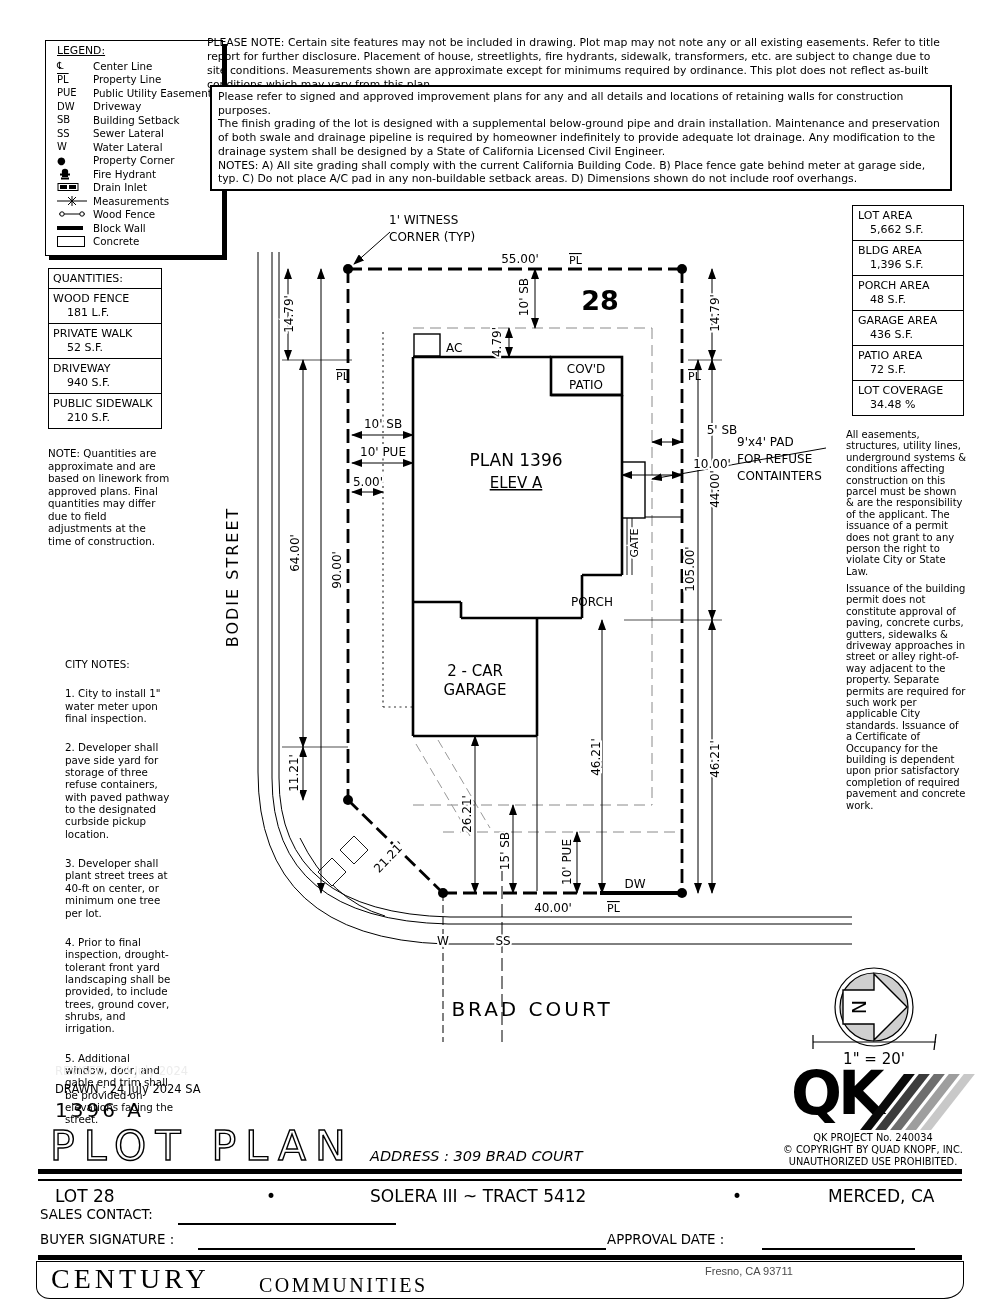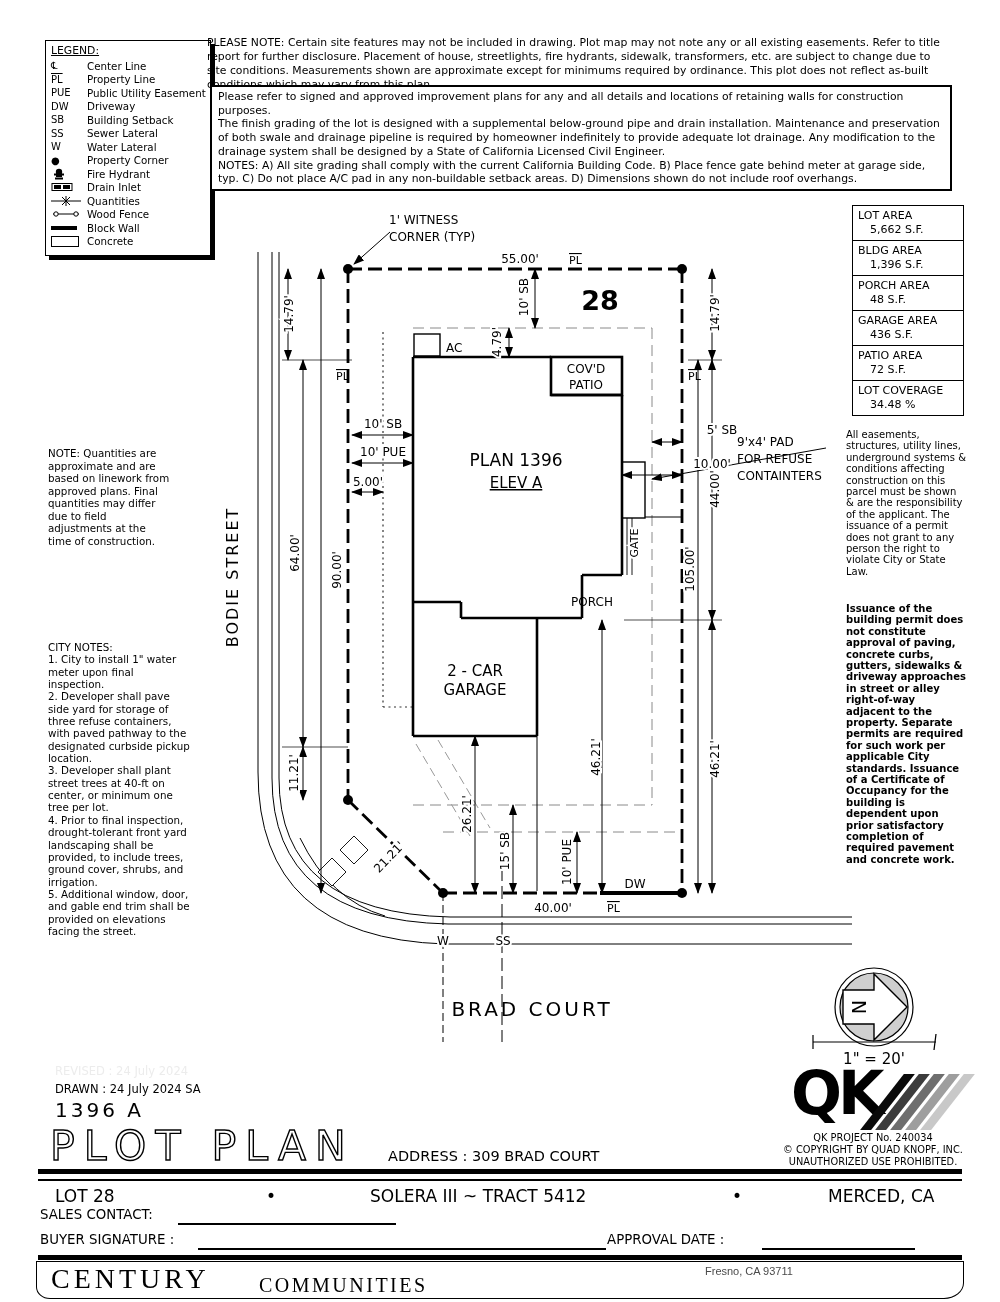--- a/index.html
+++ b/index.html
@@ -2,61 +2,61 @@
 <html><head>
 <meta charset="utf-8">
 <style>
   html,body{margin:0;padding:0;background:#fff;}
   #page{position:relative;width:1000px;height:1302px;background:#fff;overflow:hidden;
         font-family:"DejaVu Sans",sans-serif;color:#000;}
   .abs{position:absolute;}
   .box{border:1.6px solid #000;background:#fff;}
   .shadow{box-shadow:4px 4px 0 #000;}
   
-  #legend{left:45px;top:40px;width:154px;height:208px;padding:3px 5px;font-size:10.3px;z-index:3;}
+  #legend{left:45px;top:40px;width:154px;height:208px;padding:3px 11px;font-size:10.3px;z-index:3;}
   #legend .ttl{text-decoration:underline;font-size:10.8px;margin-bottom:2px;}
   .lg-row{display:flex;align-items:center;height:13.5px;}
   .lg-sym{width:36px;flex:0 0 36px;font-size:10px;display:flex;align-items:center;}
   .lg-lab{white-space:nowrap;}
   .blockwall{width:26px;height:4.5px;background:#000;}
   .concrete{width:26px;height:9px;border:1.2px solid #000;background:#fff;}
   
   #pleasenote{left:207px;top:36px;width:745px;font-size:10.8px;line-height:1.3;z-index:3;}
   #contractor{left:210px;top:85px;width:726px;padding:3px 6px;font-size:10.8px;line-height:1.27;z-index:3;border-width:2px;}
   #contractor p{margin:0;}
   
   #quant{left:48px;top:268px;width:112px;z-index:3;}
   #quant .hd{border-bottom:1.6px solid #000;padding:3px 4px;font-size:11px;}
   .q-row{border-bottom:1.6px solid #000;padding:3px 4px 4px;font-size:11px;}
   .q-row:last-child{border-bottom:none;}
   .q-val{margin-left:14px;margin-top:1px;}
   #quantnote{left:48px;top:447px;width:122px;font-size:10.3px;line-height:1.22;z-index:3;}
   #buyernote{left:48px;top:545px;width:128px;padding:4px 5px;font-size:10.3px;line-height:1.25;z-index:3;}
   #citynotes{left:48px;top:641px;width:142px;font-size:10.3px;line-height:1.2;z-index:3;}
-  #citynotes div{margin:0;}
+  #citynotes div{margin:17px;}
   
   #areas{left:852px;top:205px;width:110px;z-index:3;}
   .a-row{border-bottom:1.6px solid #000;padding:3px 5px 4px;font-size:11px;}
   .a-row:last-child{border-bottom:none;}
   .a-val{margin-left:12px;margin-top:1px;}
   #rightnotes{left:846px;top:429px;width:120px;font-size:10px;line-height:1.14;z-index:3;}
-  #rightnotes .p2{margin-top:26px;font-weight:bold;}
+  #rightnotes .p2{margin-top:6px;}
   
   #plot{left:200px;top:190px;z-index:1;}
   text{font-family:"DejaVu Sans",sans-serif;fill:#000;}
   .dim{font-size:12px;}
   .halo{stroke:#fff;stroke-width:4px;paint-order:stroke;}
   .small{font-size:11px;}
   
   #revised{left:55px;top:1064px;font-size:11.5px;color:#ececec;z-index:3;}
   #drawn{left:55px;top:1082px;font-size:11.5px;z-index:3;}
   #planno{left:55px;top:1098px;font-size:20px;letter-spacing:3px;z-index:3;}
   #bigtitle{left:50px;top:1122px;font-size:41px;letter-spacing:9px;color:#fff;
             -webkit-text-stroke:1.4px #000;z-index:3;}
-  #address{left:388px;top:1148px;font-size:14.5px;z-index:3;}
+  #address{left:370px;top:1148px;font-size:14.5px;z-index:3;font-style:italic;}
   .rule-thick{left:38px;width:924px;height:5px;background:#000;z-index:3;}
   .rule-thin{left:38px;width:924px;height:1.6px;background:#000;z-index:3;}
   #lotrow{left:38px;top:1186px;width:924px;font-size:17px;z-index:3;}
   #lotrow span{position:absolute;white-space:nowrap;}
   .sigline{position:absolute;height:2.4px;background:#000;z-index:3;}
   .siglab{position:absolute;font-size:14.5px;z-index:3;white-space:nowrap;transform:scaleX(.92);transform-origin:left;}
   
   #band{left:36px;top:1261px;width:926px;height:36px;border:1.6px solid #000;border-radius:0 0 20px 14px / 0 0 16px 12px;z-index:3;}
   #century{position:absolute;left:14px;top:1px;font-family:"Liberation Serif",serif;font-size:28px;letter-spacing:4px;}
   #communities{position:absolute;left:222px;top:12px;font-family:"Liberation Serif",serif;font-size:20px;letter-spacing:2.5px;}
@@ -129,21 +129,21 @@
       </div>
     <div class="lg-row">
         <span class="lg-sym">
           <svg width="30" height="12">
             <line x1="0" y1="6" x2="30" y2="6" stroke="#000"></line>
             <line x1="11" y1="2" x2="19" y2="10" stroke="#000"></line>
             <line x1="19" y1="2" x2="11" y2="10" stroke="#000"></line>
             <line x1="15" y1="1" x2="15" y2="11" stroke="#000"></line>
           </svg>
         </span>
-        <span class="lg-lab">Quantities</span>
+        <span class="lg-lab">Measurements</span>
       </div>
     <div class="lg-row">
         <span class="lg-sym">
           <svg width="30" height="8">
             <line x1="2" y1="4" x2="28" y2="4" stroke="#000"></line>
             <circle cx="5" cy="4" r="2.2" fill="#fff" stroke="#000"></circle>
             <circle cx="25" cy="4" r="2.2" fill="#fff" stroke="#000"></circle>
           </svg>
         </span>
         <span class="lg-lab">Wood Fence</span>
@@ -162,20 +162,39 @@
       </div>
   </div>
 
   <div id="pleasenote" class="abs">PLEASE NOTE:  Certain site features may not be included in drawing.  Plot map may not note any or all existing easements. Refer to title report for further disclosure.  Placement of house, streetlights, fire hydrants, sidewalk, transformers, etc. are subject to change due to site conditions.  Measurements shown are approximate except for minimums required by ordinance.  This plot does not reflect as-built conditions which may vary from this plan.</div>
   <div id="contractor" class="abs box">
     <p>Please refer to signed and approved improvement plans for any and all details and locations of retaining walls for construction purposes.</p>
     <p>The finish grading of the lot is designed with a supplemental below-ground pipe and drain installation.  Maintenance and preservation of both swale and drainage pipeline is required by homeowner indefinitely to provide adequate lot drainage.  Any modification to the drainage system shall be designed by a State of California Licensed Civil Engineer.</p>
     <p>NOTES:  A) All site grading shall comply with the current California Building Code.  B) Place fence gate behind meter at garage side, typ.  C) Do not place A/C pad in any non-buildable setback areas.  D) Dimensions shown do not include roof overhangs.</p>
   </div>
 
+  <div id="quant" class="abs box">
+    <div class="hd">QUANTITIES:</div>
+    <div class="q-row">
+        <div>WOOD FENCE</div>
+        <div class="q-val">181 L.F.</div>
+      </div>
+    <div class="q-row">
+        <div>PRIVATE WALK</div>
+        <div class="q-val">52 S.F.</div>
+      </div>
+    <div class="q-row">
+        <div>DRIVEWAY</div>
+        <div class="q-val">940 S.F.</div>
+      </div>
+    <div class="q-row">
+        <div>PUBLIC SIDEWALK</div>
+        <div class="q-val">210 S.F.</div>
+      </div>
+  </div>
   <div id="quantnote" class="abs">NOTE: Quantities are approximate and are based on linework from approved plans.  Final quantities may differ due to field adjustments at the time of construction.</div>
   <div id="citynotes" class="abs">
     <div>CITY NOTES:</div>
     <div>1. City to install 1" water meter upon final inspection.</div>
     <div>2. Developer shall pave side yard for storage of three refuse containers, with paved pathway to the designated curbside pickup location.</div>
     <div>3. Developer shall plant street trees at 40-ft on center, or minimum one tree per lot.</div>
     <div>4. Prior to final inspection, drought-tolerant front yard landscaping shall be provided, to include trees, ground cover, shrubs, and irrigation.</div>
     <div>5. Additional window, door, and gable end trim shall be provided on elevations facing the street.</div>
   </div>
 

